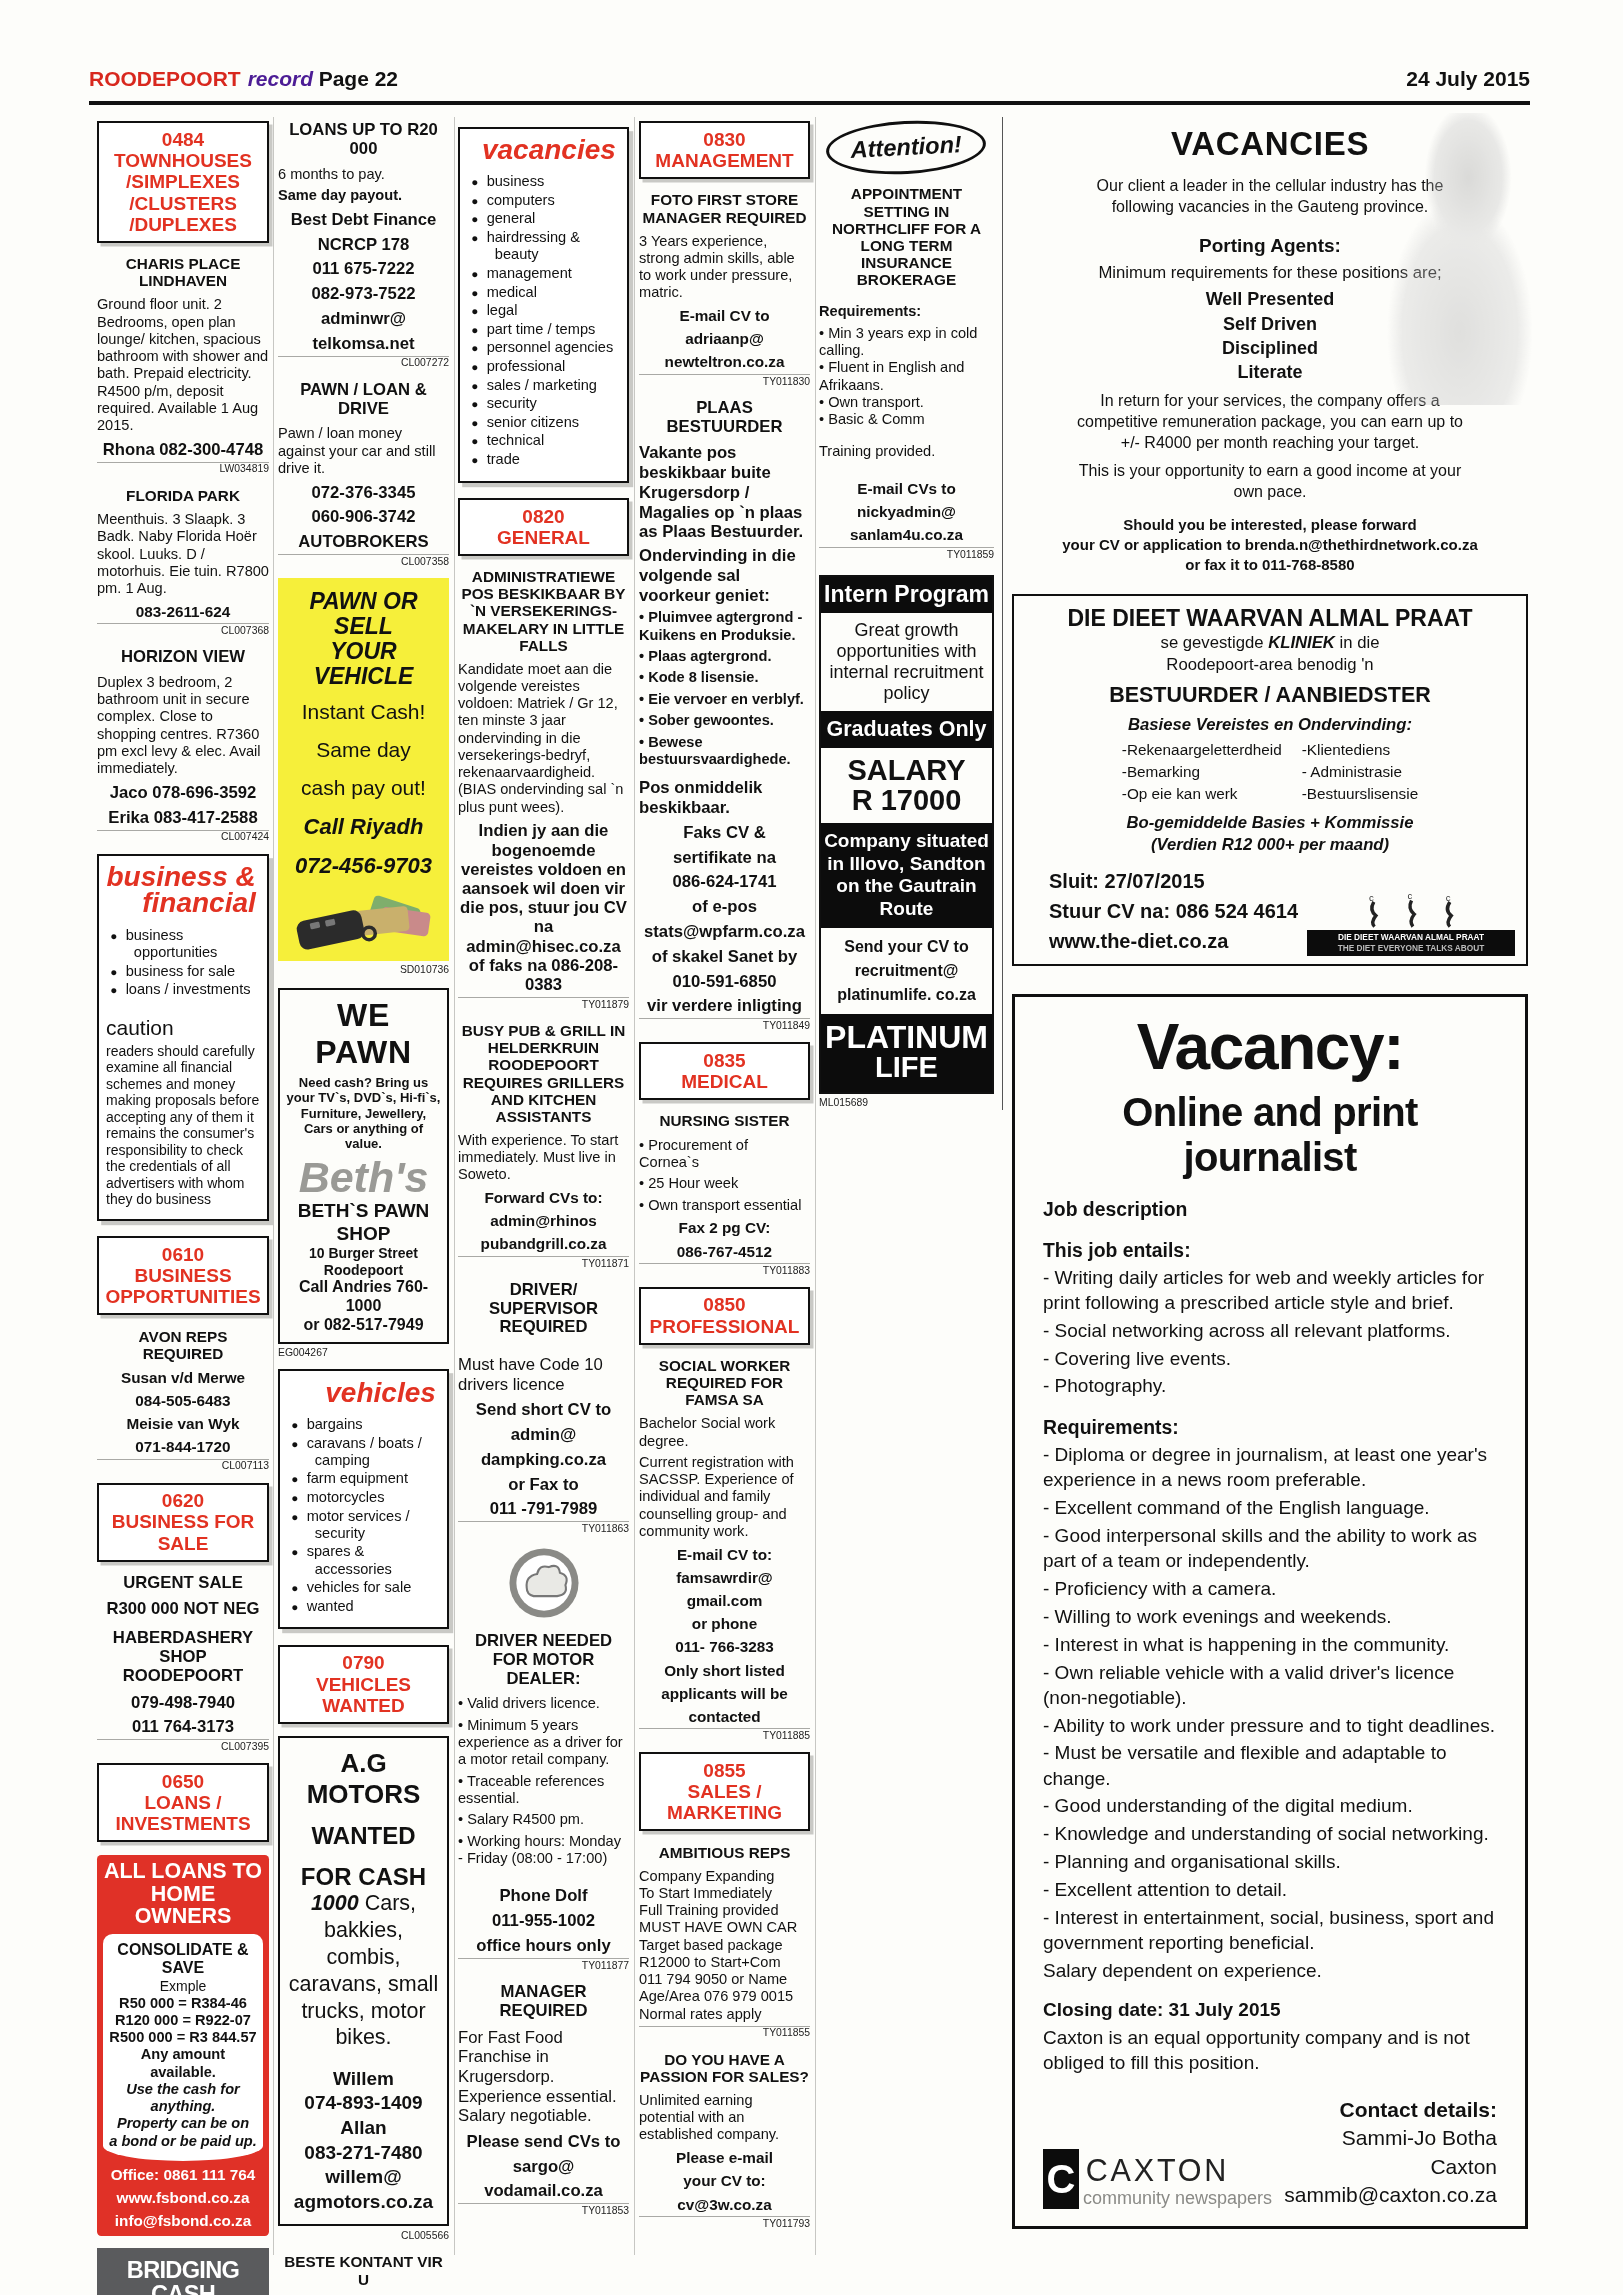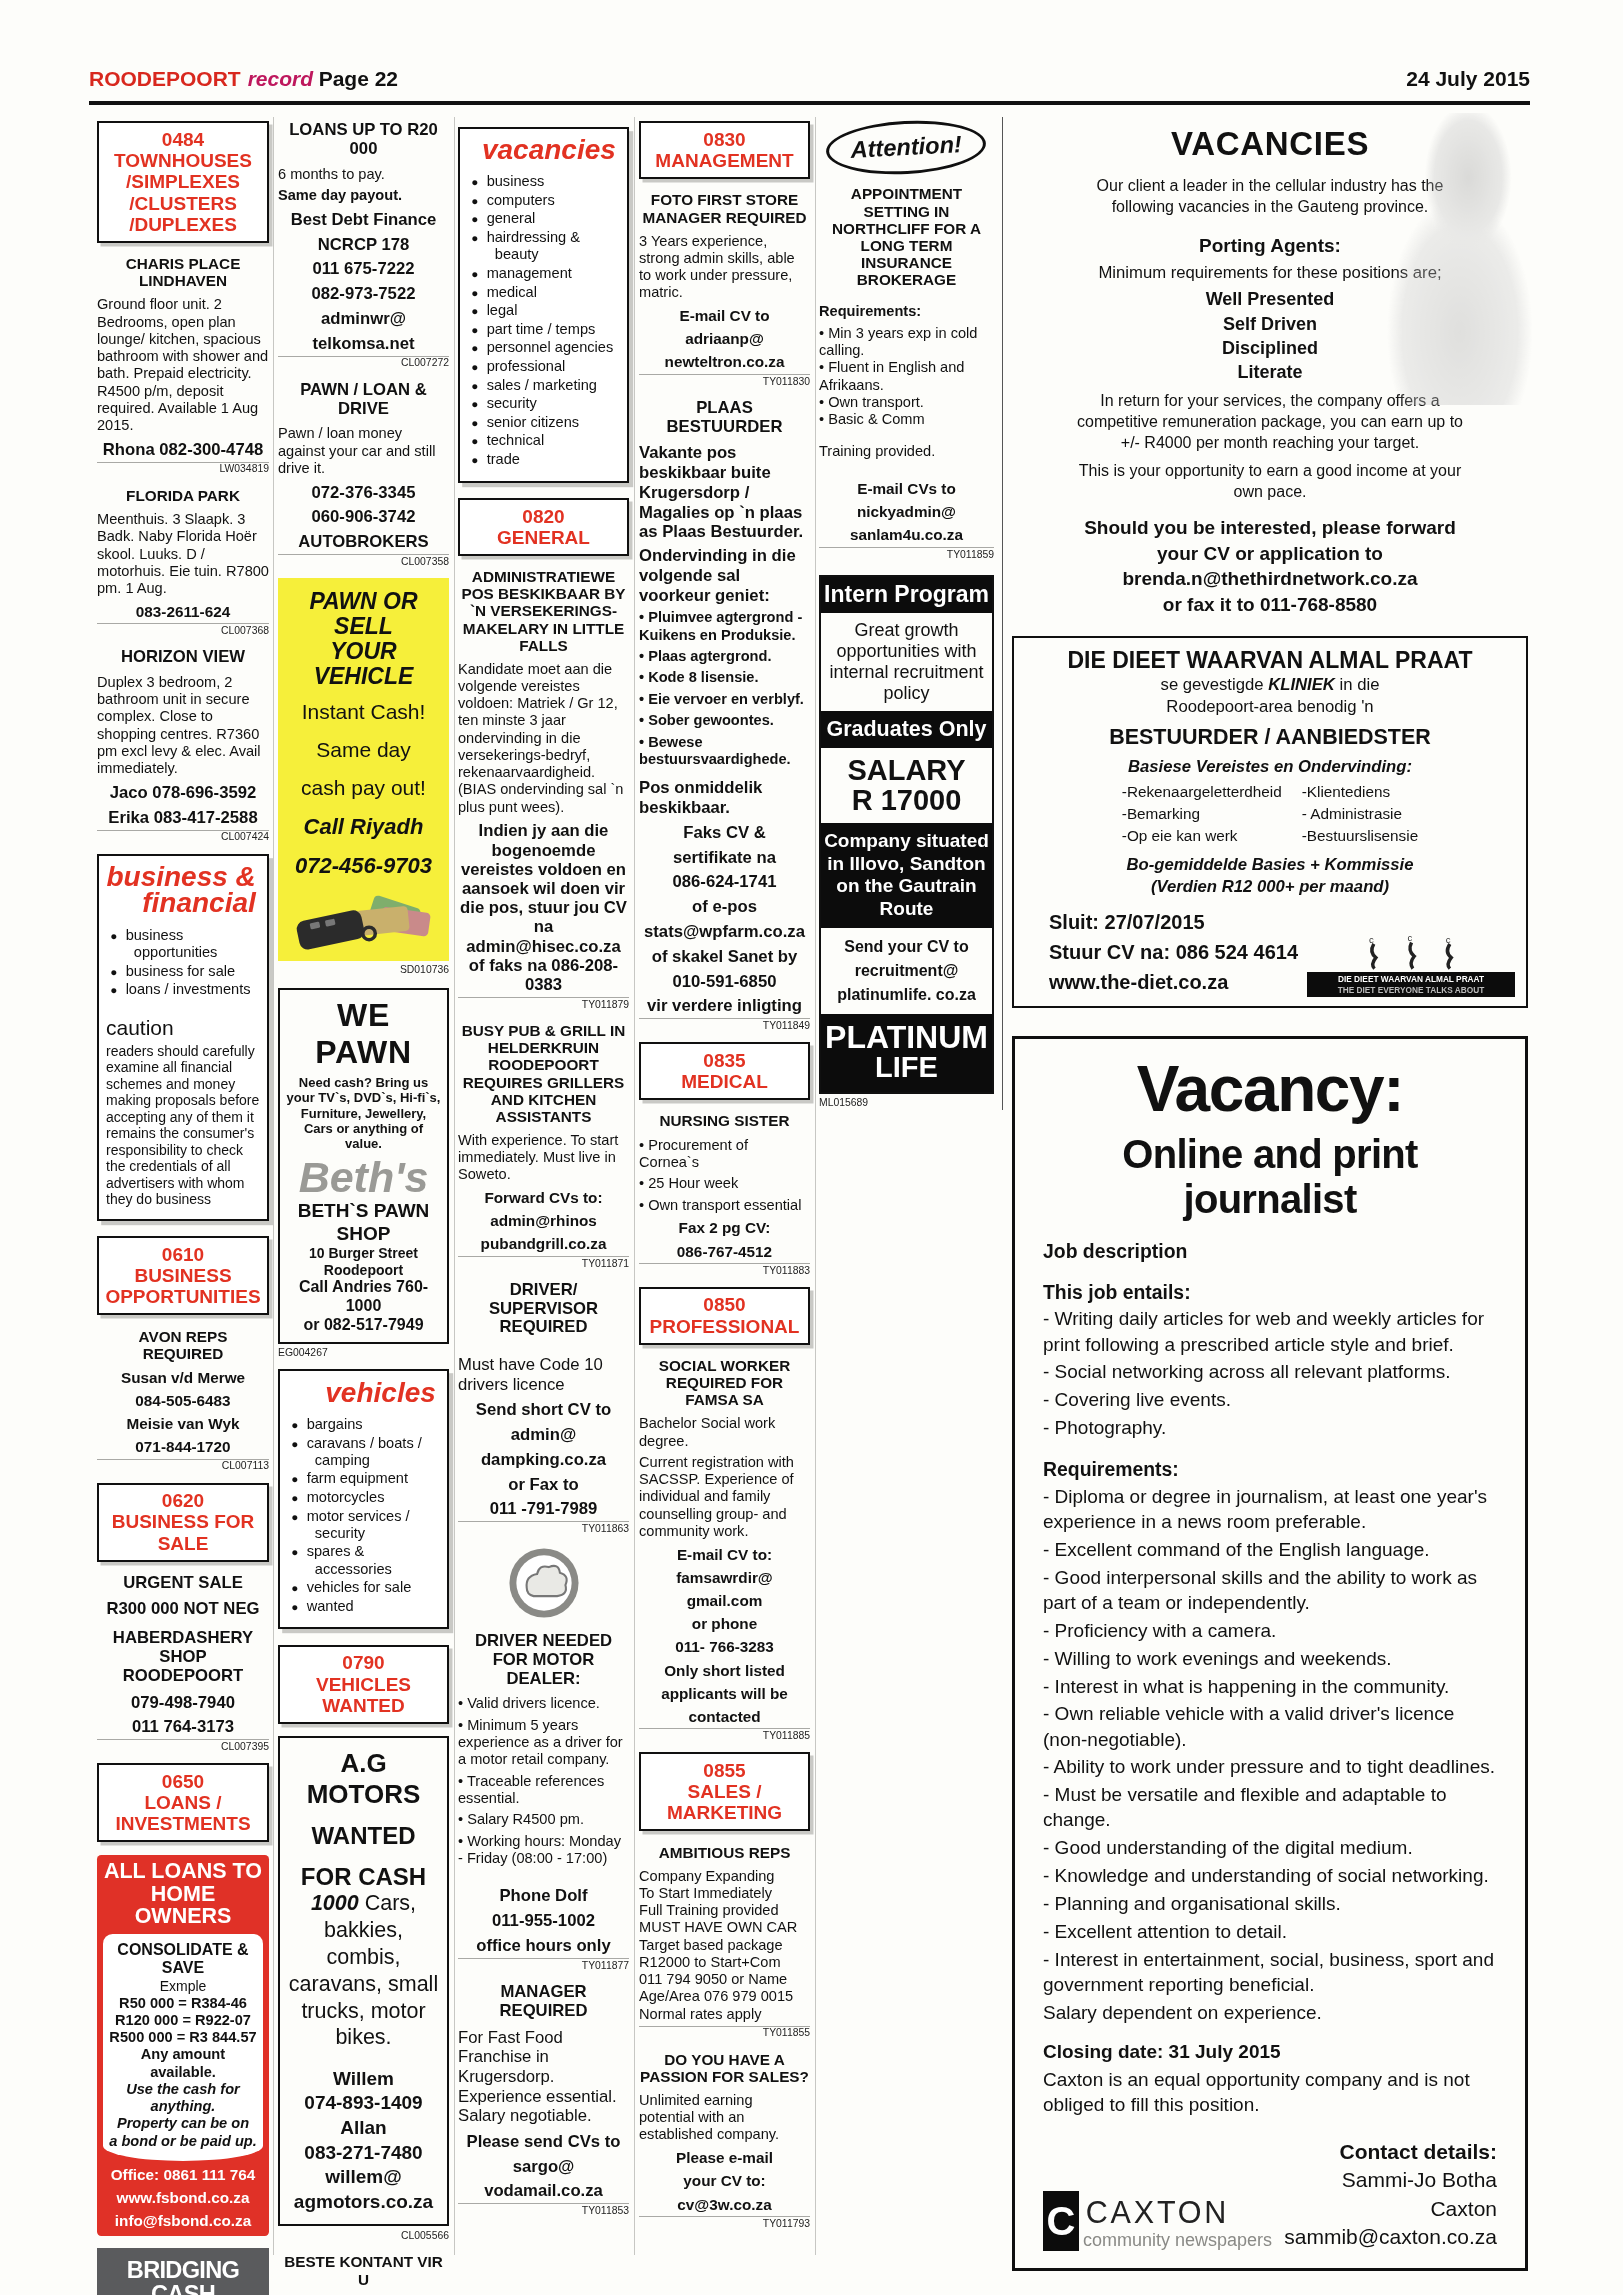--- a/index.html
+++ b/index.html
@@ -2,21 +2,21 @@
 <html style="font-size:11px"><head>
 <meta charset="utf-8">
 <title>Roodepoort Record — Page 22 Classifieds</title>
 <style>
   html,body{margin:0;padding:0;background:#888;}
   .page{position:relative;width:1624px;height:2295px;background:#fdfdfa;
         font-family:"Liberation Sans",sans-serif;color:#111;overflow:hidden;}
   
   .hdr{position:absolute;left:89px;top:67px;width:1441px;display:flex;justify-content:space-between;align-items:flex-end;font-size:21px;font-weight:bold;}
   .brand-red{color:#d8281e;}
-  .brand-it{color:#be185d;font-style:italic;margin:0 5.6px 0 7px;}
+  .brand-it{color:#4c1d95;font-style:italic;margin:0 5.6px 0 7px;}
   .hdr-rule{position:absolute;left:89px;top:101px;width:1441px;height:4.2px;background:#111;}
   
   .vsep{position:absolute;top:117px;width:0.7px;background:#c7c7c3;height:2138px;}
   .vsep.dark{width:1.4px;background:#555;height:993px;}
   
   .col{position:absolute;top:117px;font-size:14px;line-height:1.18;}
   #c1{left:97px;width:172px;}
   #c2{left:278px;width:171px;}
   #c3{left:458px;width:171px;}
   #c4{left:639px;width:171px;}
@@ -85,21 +85,21 @@
   .p-send{font-weight:bold;font-size:16px;line-height:1.5;}
   .p-brand{font-size:32px;line-height:1.0;padding:7px 1.4px 9.7px;}
   .p-brand .life{font-size:29px;}
   
   .vac{position:relative;text-align:center;padding:2.8px 16.7px 0;}
   .vac .t{font-weight:bold;font-size:33px;letter-spacing:0.7px;margin:5.6px 0 12.5px;}
   .vac .b{font-size:16px;line-height:1.3;margin:7px 42px;}
   .vac .role{font-weight:bold;font-size:19px;margin-top:18px;}
   .vac .min{font-size:16.7px;margin:5.6px 0 4.2px;}
   .vac .q{font-weight:bold;font-size:18px;line-height:1.35;}
-  .vac .cta{font-weight:bold;font-size:19px;line-height:1.35;margin-top:12.5px;}
+  .vac .cta{font-weight:bold;font-size:15px;line-height:1.35;margin-top:12.5px;}
   .photo{position:absolute;right:-7px;top:-4.2px;width:167px;height:292px;opacity:.35;
          background:radial-gradient(62px 104px at 60% 22%,#9a9a9a 0%,#c4c4c4 55%,transparent 70%),
                     radial-gradient(97px 180px at 55% 75%,#aaa 0%,#ccc 60%,transparent 75%);}
   
   .diet{border:2.8px solid #101010;margin-top:18px;padding:9.7px 14px 8.3px;text-align:center;position:relative;}
   .diet .t{font-weight:bold;font-size:23px;}
   .diet .s{font-size:16.7px;line-height:1.3;}
   .diet .s b{font-style:italic;}
   .diet .role{font-weight:bold;font-size:21.5px;margin:7px 0;}
   .diet .rq{font-weight:bold;font-style:italic;font-size:16.7px;margin-top:4.2px;}

